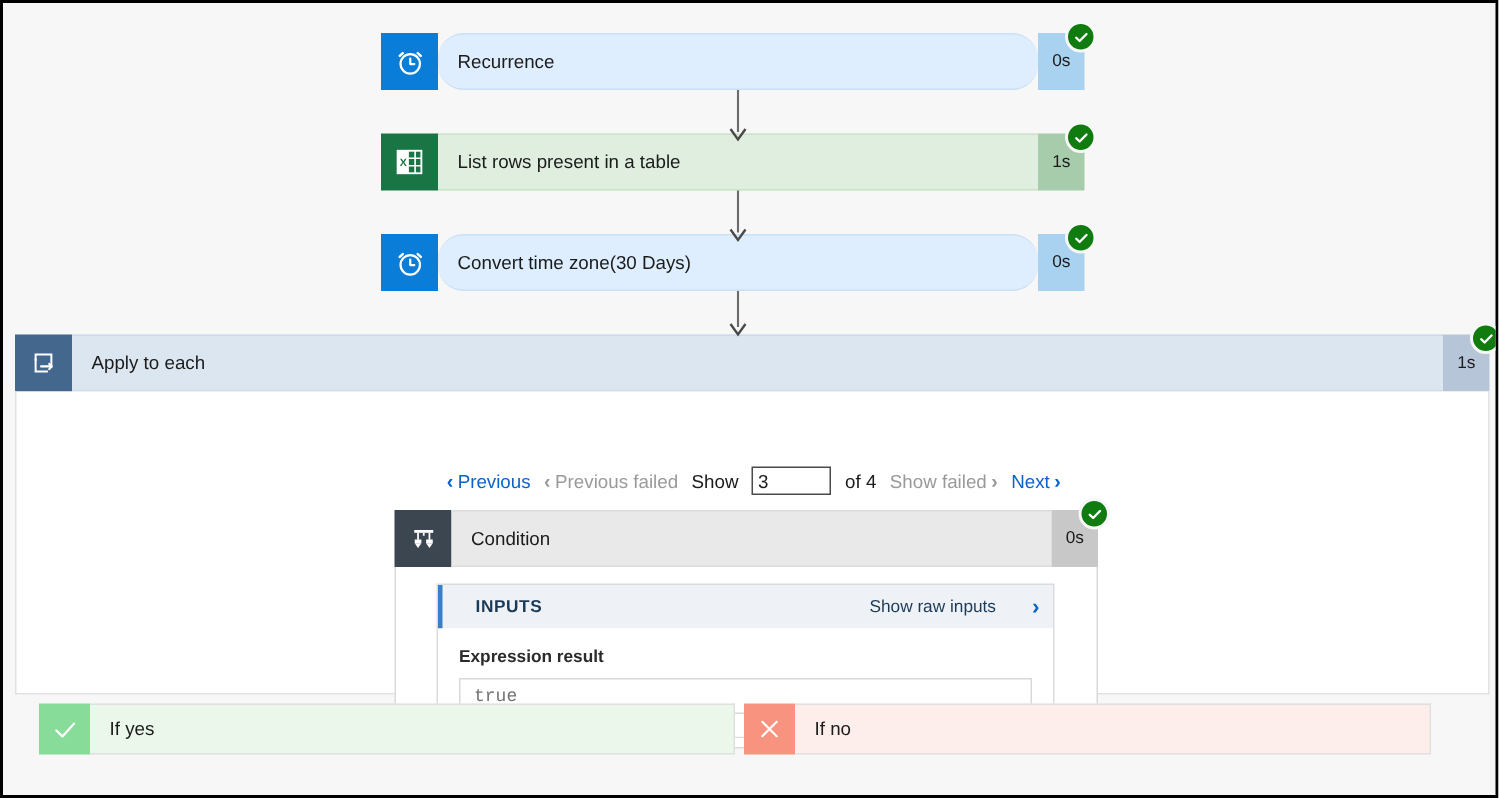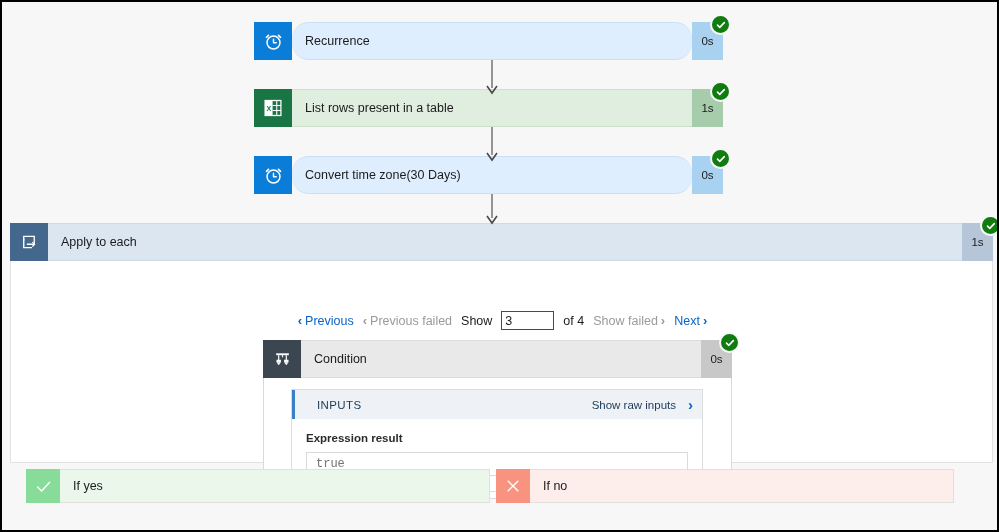--- a/index.html
+++ b/index.html
@@ -206,28 +206,28 @@
     border-left: 3px solid #3b7fc4;
     display: flex;
     align-items: center;
     padding: 0 9px 0 12px;
     box-sizing: border-box;
   }
   #inputs-title {
     font-size: 11.5px;
     letter-spacing: .4px;
     color: #1b3a57;
-    font-weight: 400;
+    font-weight: 700;
     flex: 1 1 auto;
     padding-left: 10px;
   }
   #raw-inputs-link {
     display: inline-flex;
     align-items: center;
-    gap: 12px;
+    gap: 24px;
     font-size: 11.5px;
     color: #1b3a57;
     cursor: pointer;
   }
   #raw-inputs-link .pg-chevron { color: #0a63c9; font-size: 15px; }
   #inputs-body {
     padding: 13px 14px 15px 14px;
     background: #ffffff;
   }
   #expression-label {

